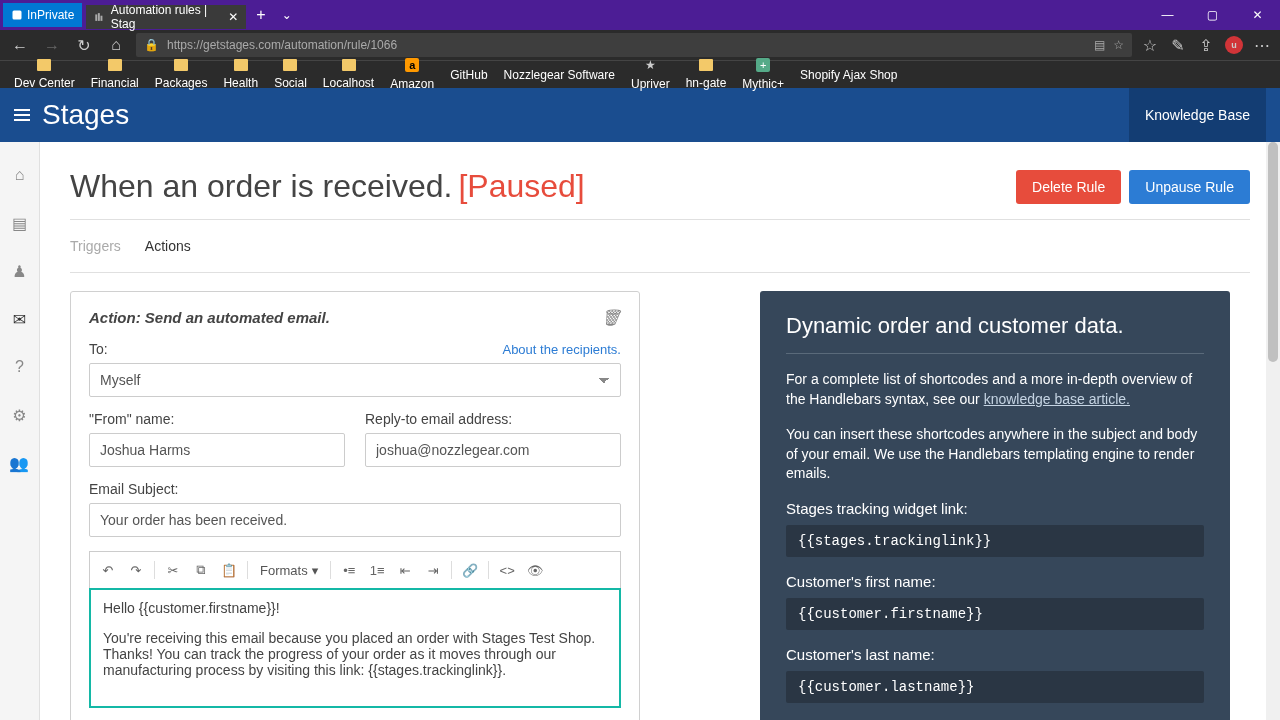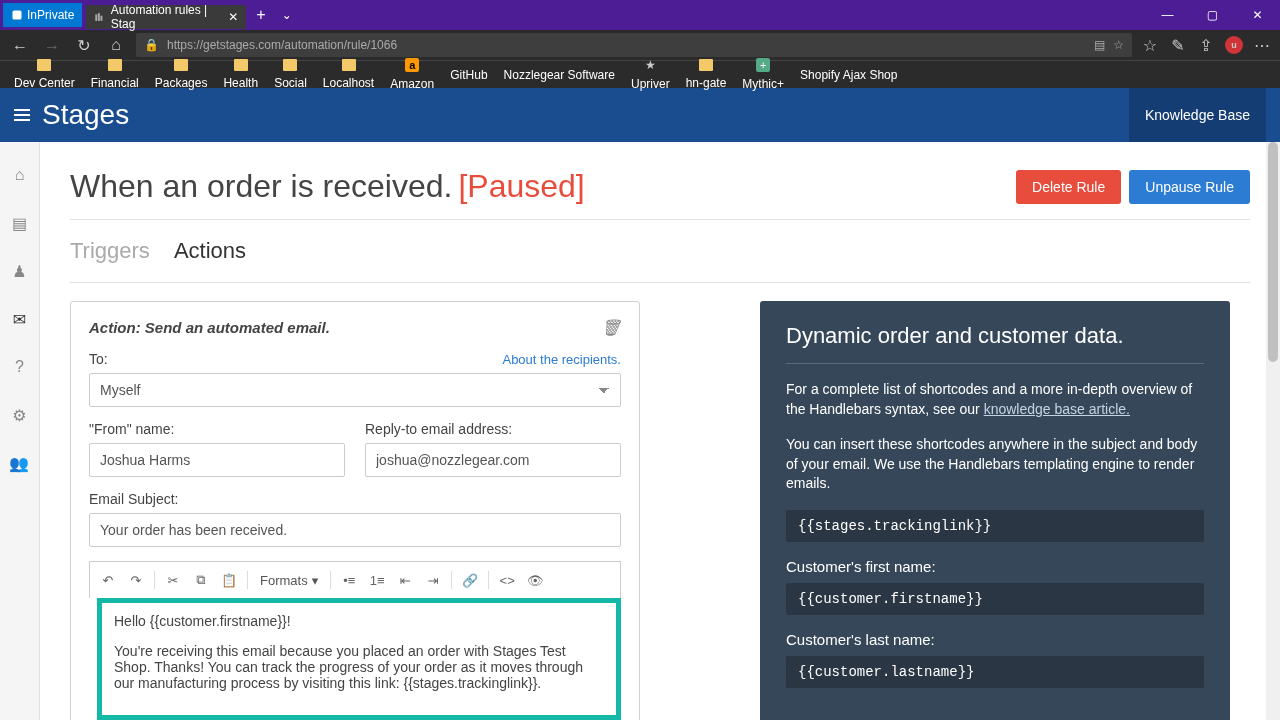--- a/index.html
+++ b/index.html
@@ -44,21 +44,21 @@
 .page-head { display: flex; align-items: center; margin-bottom: 14px; }
 .page-title { font-size: 32px; font-weight: 300; color: #444; }
 .page-status { font-size: 32px; font-weight: 300; color: #e74c3c; margin-left: 6px; }
 .head-actions { margin-left: auto; display: flex; gap: 8px; }
 .btn { padding: 9px 16px; border: none; border-radius: 3px; font-size: 14px; cursor: pointer; color: #fff; }
 .btn-danger { background: #e74c3c; }
 .btn-primary { background: #2c7cd4; }
 
 .hr { border: none; border-top: 1px solid #e0e0e0; margin-bottom: 18px; }
 
-.tabs { display: flex; gap: 24px; font-size: 22px; margin-bottom: 18px; }
+.tabs { display: flex; gap: 24px; font-size: 14px; margin-bottom: 18px; }
 .tabs .t { color: #aaa; cursor: pointer; }
 .tabs .t.active { color: #333; }
 
 .cols { display: flex; gap: 120px; }
 .card { border: 1px solid #d0d0d0; border-radius: 3px; padding: 16px 18px; width: 570px; }
 .card-head { display: flex; align-items: center; margin-bottom: 14px; font-style: italic; }
 .card-title { font-size: 15px; color: #444; font-weight: 600; }
 .trash { margin-left: auto; color: #888; cursor: pointer; }
 
 .form-row { margin-bottom: 14px; }
@@ -67,21 +67,21 @@
 .label-link { margin-left: auto; color: #2c7cd4; font-size: 13px; cursor: pointer; }
 .select, .input { width: 100%; height: 34px; border: 1px solid #ccc; border-radius: 2px; padding: 0 10px; font-size: 14px; color: #555; background: #fff; }
 .select { appearance: none; background-image: linear-gradient(45deg, transparent 50%, #888 50%), linear-gradient(135deg, #888 50%, transparent 50%); background-position: calc(100% - 16px) 14px, calc(100% - 11px) 14px; background-size: 5px 5px; background-repeat: no-repeat; }
 .two { display: flex; gap: 20px; }
 .two > div { flex: 1; }
 
 .editor-tb { display: flex; align-items: center; gap: 4px; border: 1px solid #ccc; border-bottom: none; padding: 6px; }
 .tb-btn { width: 24px; height: 24px; display: flex; align-items: center; justify-content: center; cursor: pointer; color: #666; font-size: 13px; }
 .tb-sep { width: 1px; height: 18px; background: #ddd; margin: 0 2px; }
 .tb-formats { font-size: 13px; color: #555; padding: 0 6px; cursor: pointer; display: flex; align-items: center; gap: 4px; }
-.editor-body { border: 5px solid #14b8a6; padding: 10px 12px; font-size: 14px; color: #444; min-height: 120px; font-family: Georgia, serif; margin-left: 8px; }
+.editor-body { border: 2px solid #14b8a6; padding: 10px 12px; font-size: 14px; color: #444; min-height: 120px; font-family: Georgia, serif; }
 .editor-body p { margin-bottom: 14px; }
 
 .dark-panel { background: #36475a; color: #fff; border-radius: 3px; padding: 22px 26px; width: 470px; }
 .dark-panel h3 { font-size: 22px; font-weight: 400; margin-bottom: 14px; }
 .dark-panel hr { border: none; border-top: 1px solid #5a6a7a; margin-bottom: 16px; }
 .dark-panel p { font-size: 14px; line-height: 1.4; margin-bottom: 16px; }
 .dark-panel a { color: #c5d4e3; text-decoration: underline; cursor: pointer; }
 .sc-label { font-size: 15px; margin-bottom: 8px; }
 .sc-code { background: #2a3644; padding: 8px 12px; font-family: "Courier New", monospace; font-size: 14px; border-radius: 2px; margin-bottom: 16px; }
 
@@ -295,20 +295,21 @@
         </div>
       </div>
 
       <div class="dark-panel">
         <h3>Dynamic order and customer data.</h3>
         <hr>
         <p>
           <span>For a complete list of shortcodes and a more in-depth overview of the Handlebars syntax, see our </span><a>knowledge base article.</a>
         </p>
         <p>You can insert these shortcodes anywhere in the subject and body of your email. We use the Handlebars templating engine to render emails.</p>
+        <div class="sc-label">Stages tracking widget link:</div>
         <div class="sc-code">{{stages.trackinglink}}</div>
         <div class="sc-label">Customer's first name:</div>
         <div class="sc-code">{{customer.firstname}}</div>
         <div class="sc-label">Customer's last name:</div>
         <div class="sc-code">{{customer.lastname}}</div>
       </div>
     </div>
   </div>
 </div>
 

